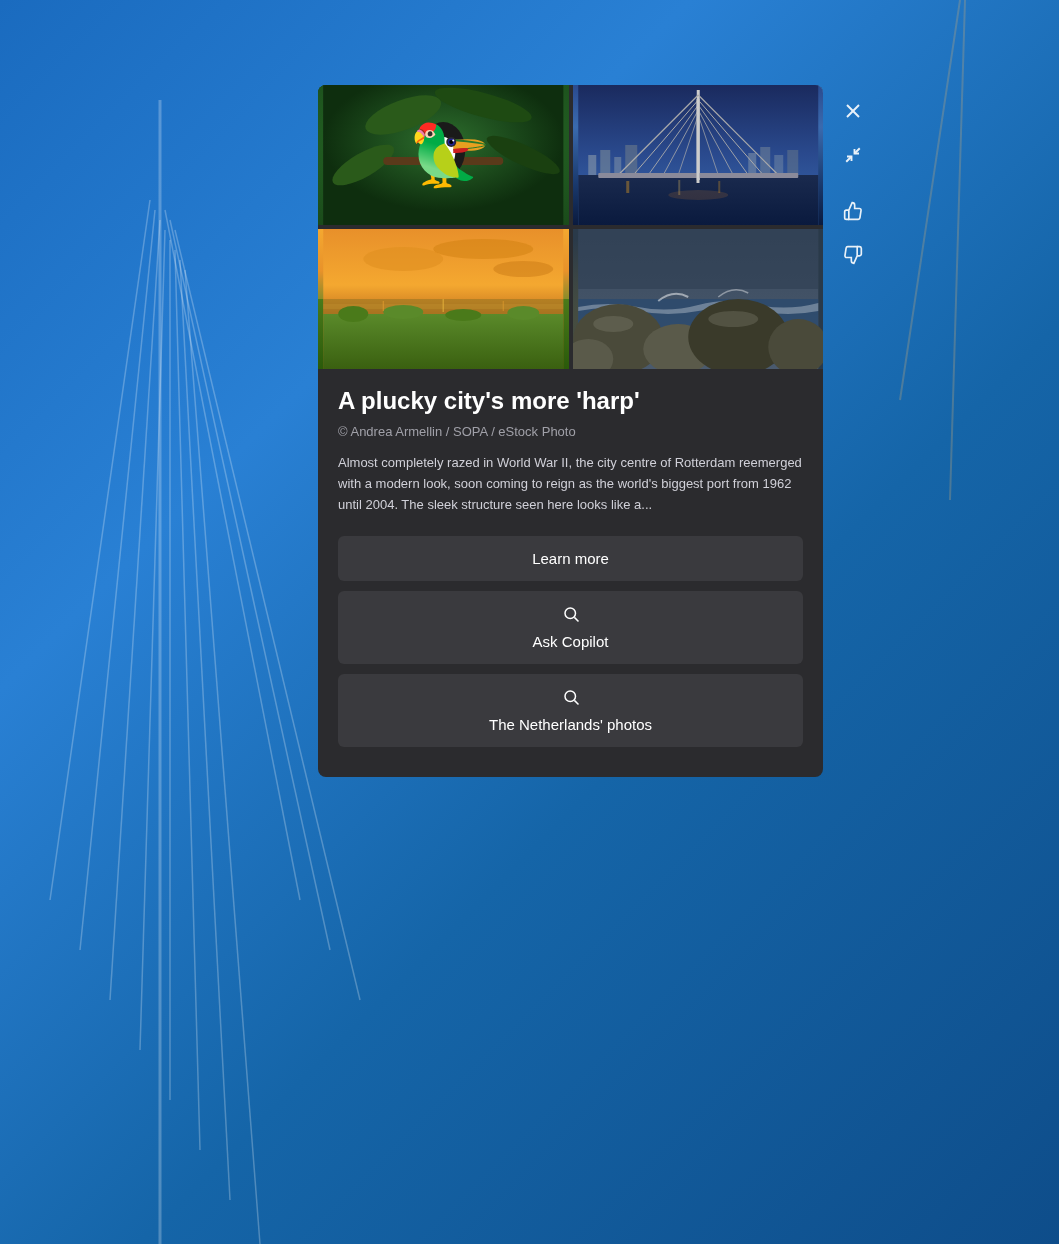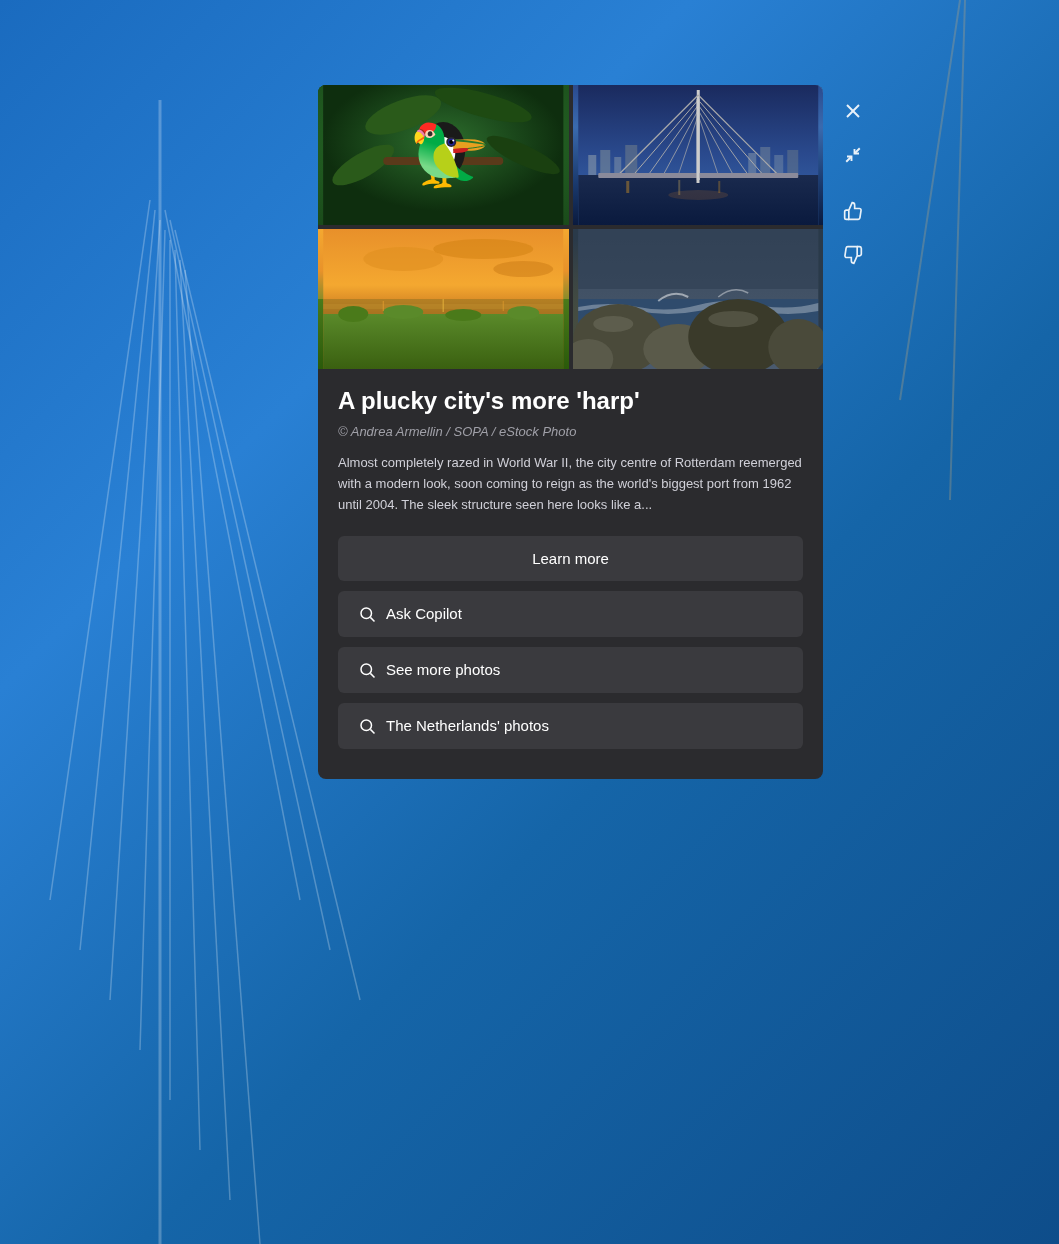--- a/index.html
+++ b/index.html
@@ -164,21 +164,20 @@
       font-weight: 600;
       color: #ffffff;
       margin-bottom: 8px;
       line-height: 1.3;
     }
 
     .panel-credit {
       font-size: 13px;
       color: #a0a0a8;
       margin-bottom: 14px;
-      font-style: italic;
     }
 
     .panel-description {
       font-size: 13px;
       color: #d0d0d8;
       line-height: 1.6;
       margin-bottom: 20px;
     }
 
     .action-btn {
@@ -200,20 +199,21 @@
     .action-btn-primary {
       background: #3a3a3e;
       color: #ffffff;
     }
 
     .action-btn-secondary {
       background: #3a3a3e;
       color: #ffffff;
       justify-content: flex-start;
       gap: 10px;
+      flex-direction: column;
     }
 
     .search-icon-svg {
       width: 18px;
       height: 18px;
       flex-shrink: 0;
     }
 
     .actions-container {
       padding: 0 20px;
@@ -430,27 +430,20 @@
       <button class="action-btn action-btn-primary">Learn more</button>
 
       <button class="action-btn action-btn-secondary">
         <svg class="search-icon-svg" viewBox="0 0 24 24" fill="none" stroke="currentColor" stroke-width="2">
           <circle cx="11" cy="11" r="7"></circle>
           <line x1="16.5" y1="16.5" x2="22" y2="22"></line>
         </svg>
         <span>Ask Copilot</span>
       </button>
 
-      <button class="action-btn action-btn-secondary">
-        <svg class="search-icon-svg" viewBox="0 0 24 24" fill="none" stroke="currentColor" stroke-width="2">
-          <circle cx="11" cy="11" r="7"></circle>
-          <line x1="16.5" y1="16.5" x2="22" y2="22"></line>
-        </svg>
-        <span>See more photos</span>
-      </button>
 
       <button class="action-btn action-btn-secondary">
         <svg class="search-icon-svg" viewBox="0 0 24 24" fill="none" stroke="currentColor" stroke-width="2">
           <circle cx="11" cy="11" r="7"></circle>
           <line x1="16.5" y1="16.5" x2="22" y2="22"></line>
         </svg>
         <span>The Netherlands' photos</span>
       </button>
 
 

